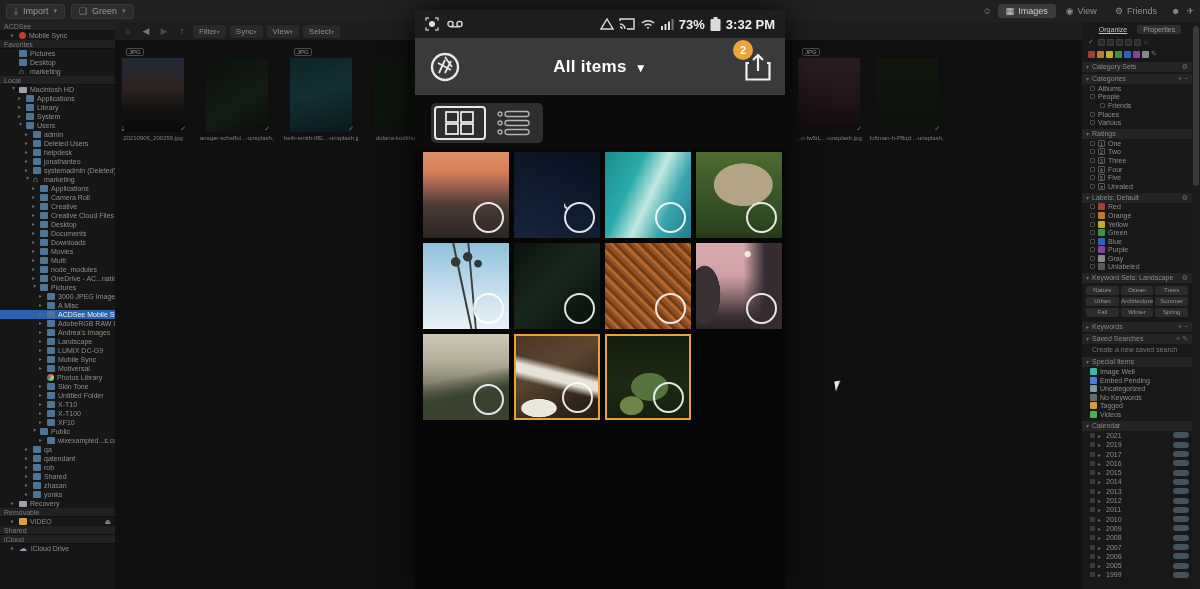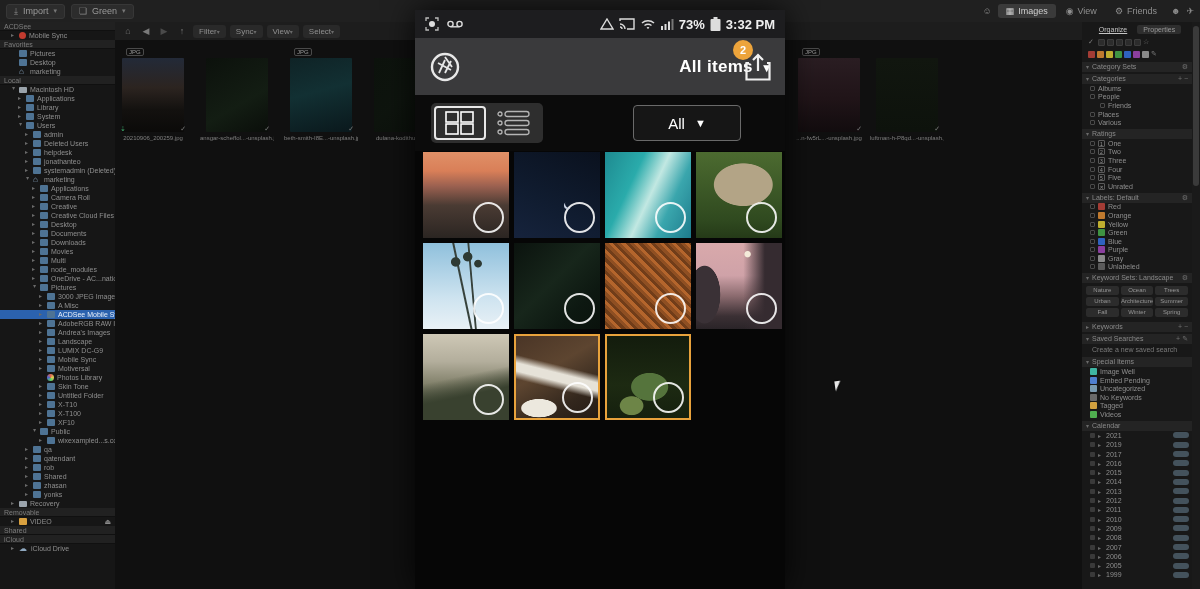--- a/index.html
+++ b/index.html
@@ -110,21 +110,21 @@
   
   .phone { position:absolute; left:415px; top:10px; width:370px; height:579px; background:#060606;
     box-shadow:0 0 30px rgba(0,0,0,.8); }
   .pstatus { height:28px; background:#1d1d1f; display:flex; align-items:center; padding:0 10px;
     color:#e6e6e6; }
   .ps-left { display:flex; align-items:center; gap:8px; font-size:11px; color:#dedede; }
   .ps-right { margin-left:auto; display:flex; align-items:center; gap:5px; font-size:13px;
     font-weight:bold; color:#f0f0f0; }
   .pappbar { height:57px; background:#3a3a3c; position:relative; display:flex; align-items:center; }
   .plogo { margin-left:14px; }
-  .ptitle { position:absolute; left:0; right:12px; text-align:right; color:#fff; font-size:17px;
+  .ptitle { position:absolute; left:0; right:0; text-align:center; color:#fff; font-size:17px;
     font-weight:bold; letter-spacing:.3px; }
   .ptitle .car { font-size:12px; margin-left:8px; }
   .sharewrap { margin-left:auto; margin-right:14px; position:relative; }
   .sharebadge { position:absolute; top:-13px; left:-12px; width:20px; height:20px; background:#eda43b;
     border-radius:50%; color:#fff; font-size:11px; font-weight:bold; display:flex;
     align-items:center; justify-content:center; }
   .ptoolbar { height:56px; display:flex; align-items:center; padding:0 16px; background:#0b0b0b; }
   .vtoggle { display:flex; background:#2e2e2e; border-radius:5px; padding:3px; gap:2px; }
   .vbtn { width:52px; height:34px; border-radius:4px; display:flex; align-items:center;
     justify-content:center; }
@@ -941,24 +941,20 @@
           <svg width="34" height="26" viewBox="0 0 34 26">
             <circle cx="3" cy="4" r="2" stroke="#b5b5b5" stroke-width="1.3" fill="none"></circle>
             <rect x="8" y="1.5" width="24" height="5" rx="2.5" stroke="#b5b5b5" stroke-width="1.3" fill="none"></rect>
             <circle cx="3" cy="13" r="2" stroke="#b5b5b5" stroke-width="1.3" fill="none"></circle>
             <rect x="8" y="10.5" width="24" height="5" rx="2.5" stroke="#b5b5b5" stroke-width="1.3" fill="none"></rect>
             <circle cx="3" cy="22" r="2" stroke="#b5b5b5" stroke-width="1.3" fill="none"></circle>
             <rect x="8" y="19.5" width="24" height="5" rx="2.5" stroke="#b5b5b5" stroke-width="1.3" fill="none"></rect>
           </svg>
         </div>
       </div>
-      <div class="allbtn">
-        <span>All</span>
-        <span class="car">▼</span>
-      </div>
     </div>
 
     <div class="pgrid" id="pgrid">
         <div class="pp ph1">
           <span class="ring"></span>
         </div>
         <div class="pp ph2">
           <span class="ring"></span>
         </div>
         <div class="pp ph3">

